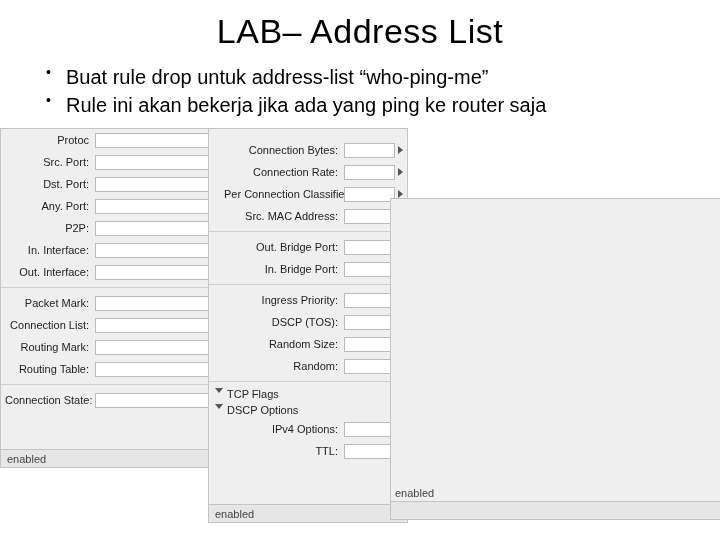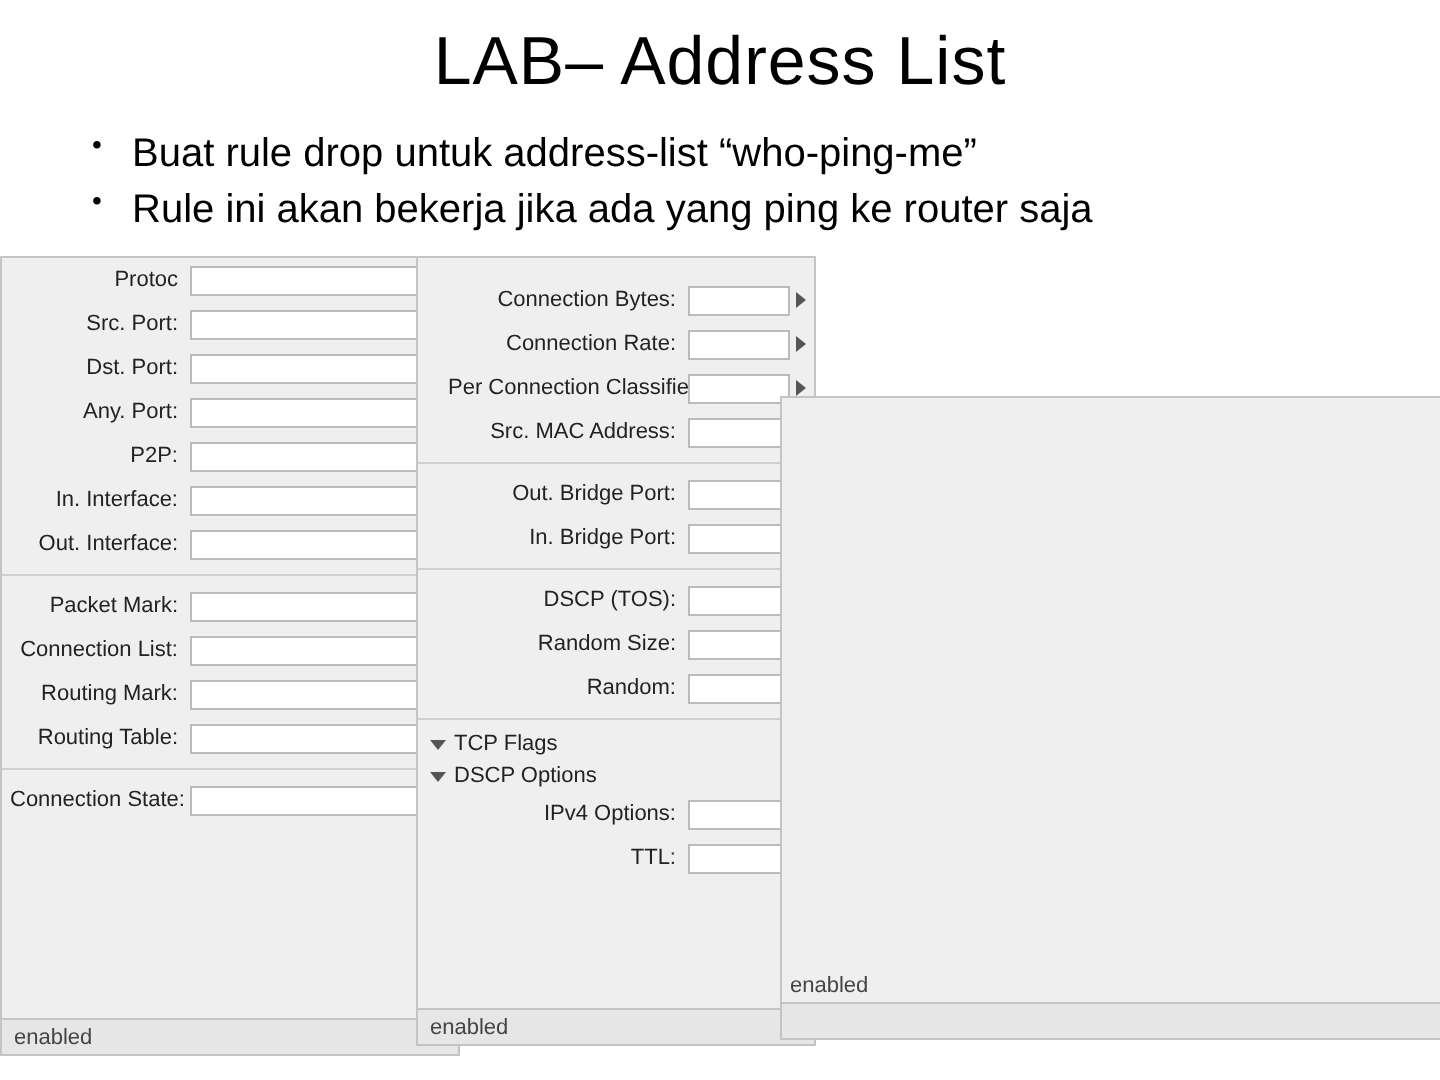--- a/index.html
+++ b/index.html
@@ -27,21 +27,21 @@
     content: "•"; position: absolute; left: 6px; font-size: 14px;
   }
   .panel {
     position: absolute;
     background: #efefef;
     border: 1px solid #c4c4c4;
     font-size: 11px;
     font-family: Tahoma, Arial, sans-serif;
     color: #333;
   }
-  .panel.p1 { left: 0;   top: 128px; width: 230px; height: 400px; }
+  .panel.p1 { left: 0;   top: 128px; width: 230px; height: 340px; }
   .panel.p2 { left: 208px; top: 128px; width: 200px; height: 395px; }
   .panel.p3 { left: 390px; top: 198px; width: 335px; height: 322px; }
   .row {
     display: flex; align-items: center;
     height: 22px;
     padding: 0 4px;
   }
   .row .lbl {
     width: 90px; text-align: right; padding-right: 6px; color: #222;
     white-space: nowrap;
@@ -60,21 +60,21 @@
   }
   .row .tridown {
     width: 0; height: 0; margin-left: 3px;
     border-left: 4px solid transparent;
     border-right: 4px solid transparent;
     border-top: 5px solid #555;
     display:inline-block;
   }
   .sep { height: 1px; background: #d0d0d0; margin: 4px 0; }
   .secthdr {
-    display:flex; align-items:center; gap:4px;
+    display:flex; align-items:flex-start; gap:4px;
     padding: 2px 6px; font-size:11px; color:#222;
   }
   .mini-tridown {
     width:0;height:0;
     border-left:4px solid transparent;
     border-right:4px solid transparent;
     border-top:5px solid #555;
   }
   .statusbar {
     position: absolute; left: 0; bottom: 0; height: 18px;
@@ -194,20 +194,25 @@
     <div class="field"></div>
     <span class="tri"></span>
   </div>
   <div class="row">
     <span class="lbl">In. Bridge Port:</span>
     <div class="field"></div>
     <span class="tri"></span>
   </div>
   <div class="sep"></div>
   <div class="row">
+    <span class="lbl">Ingress Priority:</span>
+    <div class="field"></div>
+    <span class="tri"></span>
+  </div>
+  <div class="row">
     <span class="lbl">DSCP (TOS):</span>
     <div class="field"></div>
     <span class="tri"></span>
   </div>
   <div class="row">
     <span class="lbl">Random Size:</span>
     <div class="field"></div>
     <span class="tri"></span>
   </div>
   <div class="row">

